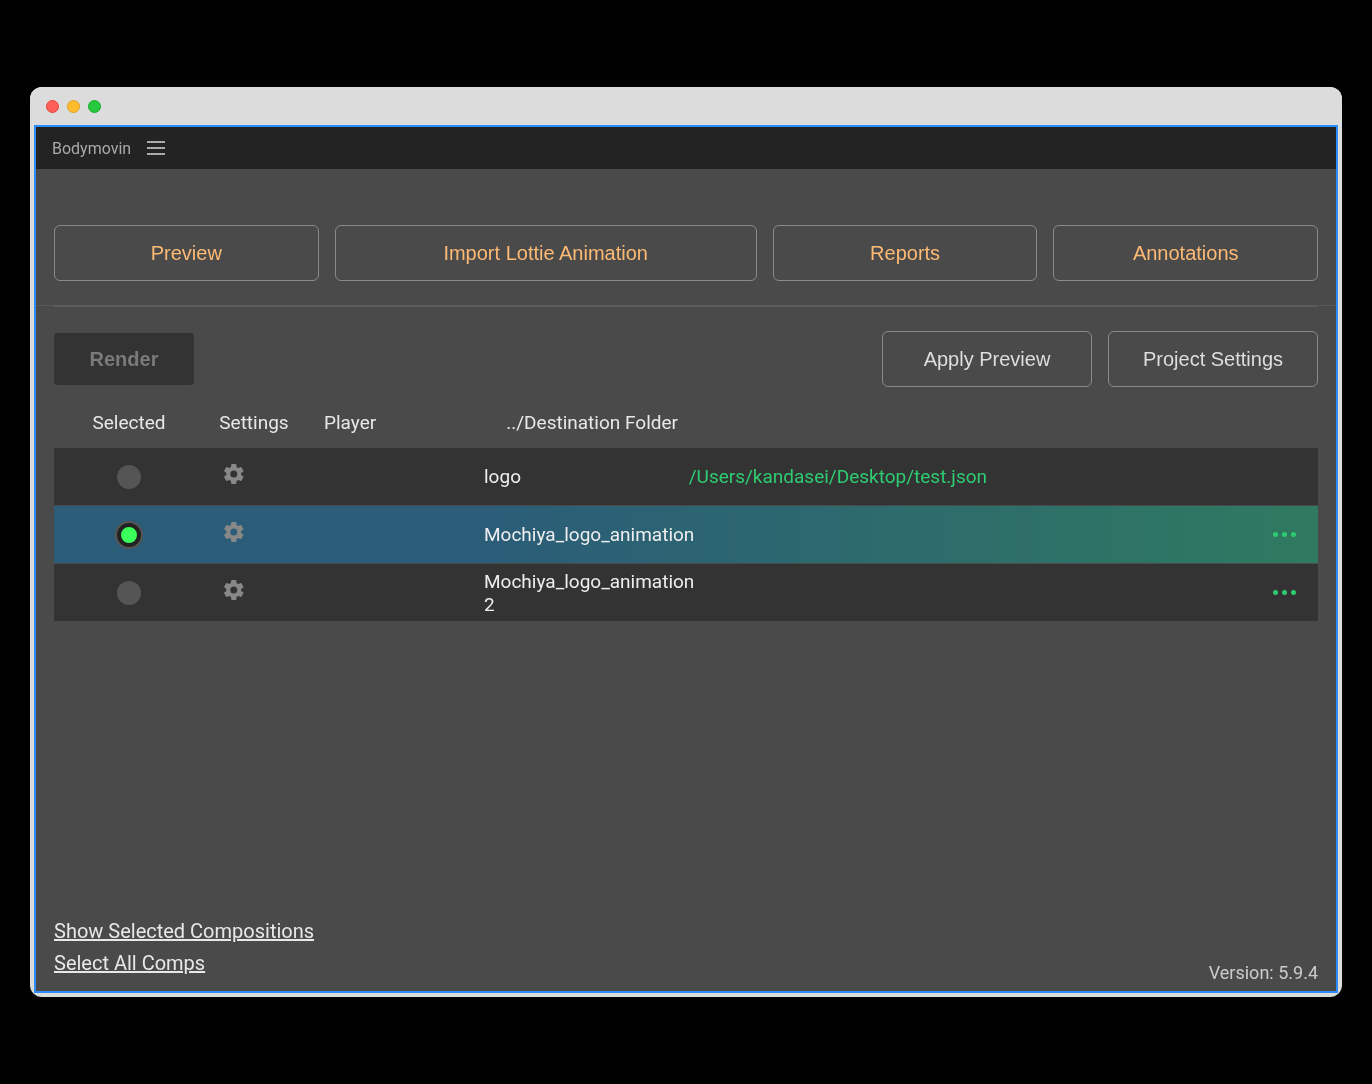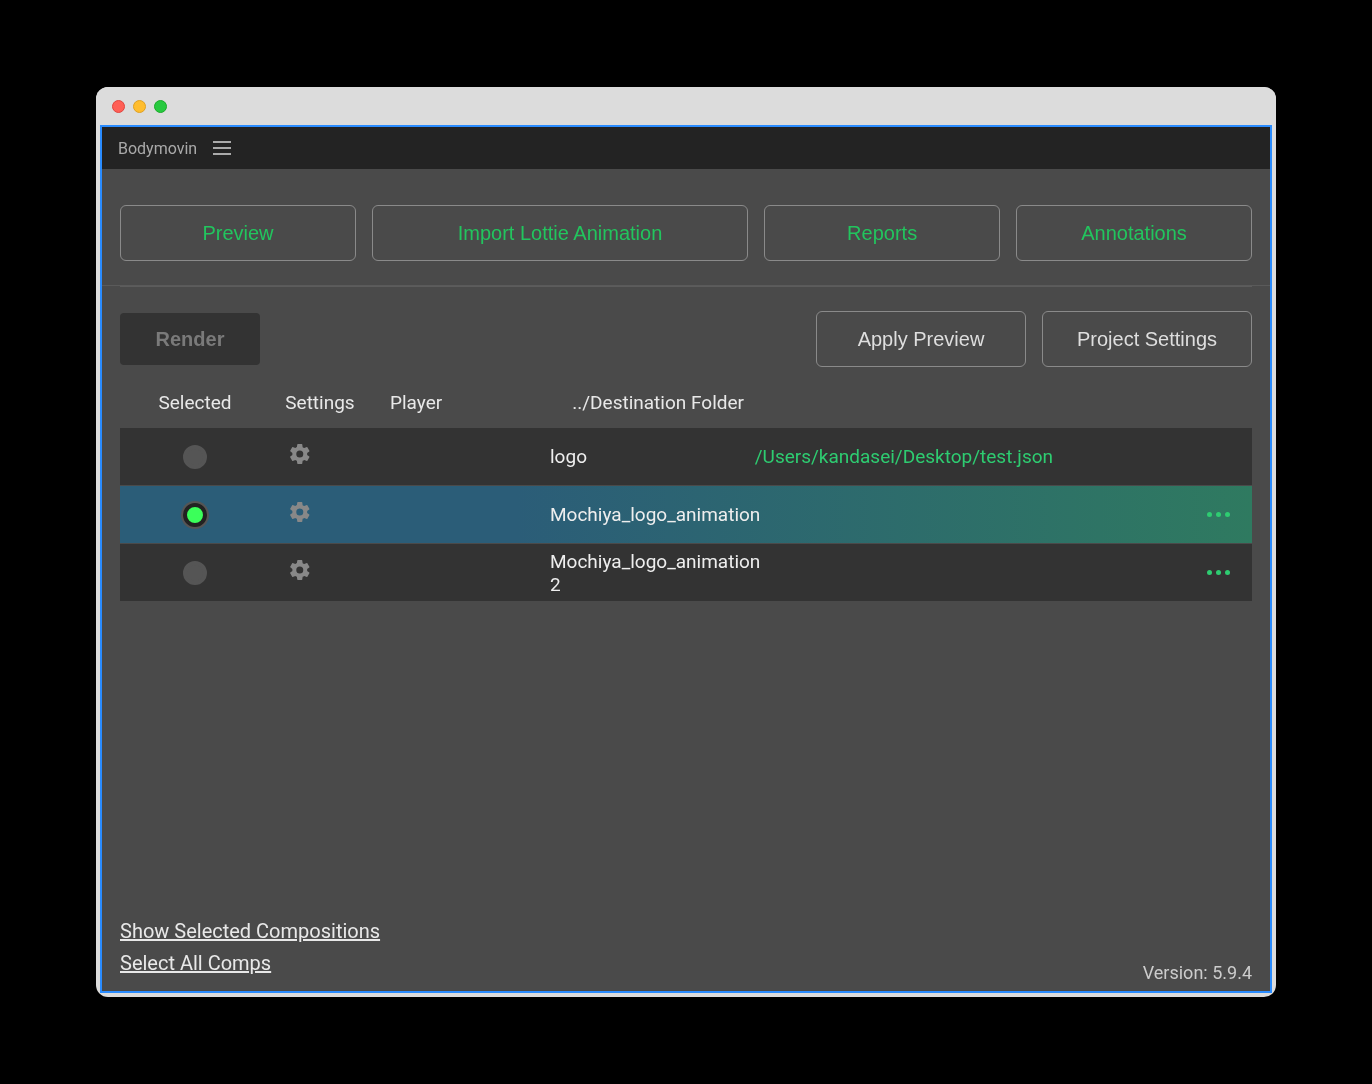--- a/index.html
+++ b/index.html
@@ -6,21 +6,21 @@
     body {
       font-family: -apple-system, BlinkMacSystemFont, "Segoe UI", Roboto, sans-serif;
       background: #000;
       width: 1372px;
       height: 1084px;
       display: flex;
       align-items: center;
       justify-content: center;
     }
     .window {
-      width: 1180px;
+      width: 1312px;
       height: 910px;
       background: #dcdcdc;
       border-radius: 12px;
       overflow: hidden;
       box-shadow: 0 20px 60px rgba(0,0,0,0.5);
       position: relative;
     }
     .titlebar {
       height: 38px;
       background: #dcdcdc;
@@ -62,27 +62,28 @@
       border-bottom: 1px solid #5a5a5a;
       margin: 0 18px;
     }
     .toolbar { margin: 0; padding-left: 18px; padding-right: 18px;}
     .btn {
       flex: 1;
       height: 56px;
       border: 1.5px solid #8a8a8a;
       border-radius: 6px;
       background: transparent;
-      color: #22c55e;
+      color: #fdba74;
       font-size: 20px;
       font-weight: 500;
       cursor: pointer;
       display: flex;
       align-items: center;
       justify-content: center;
+      margin-top: 20px;
     }
     .btn.wide{ flex:1.6;}
     .divider { height: 1px; background: #5c5c5c; margin: 0 18px 24px 18px;}
     .actionbar {
       display: flex;
       padding: 0 18px 24px 18px;
       gap: 16px;
       align-items: center;
     }
     .render-btn {

